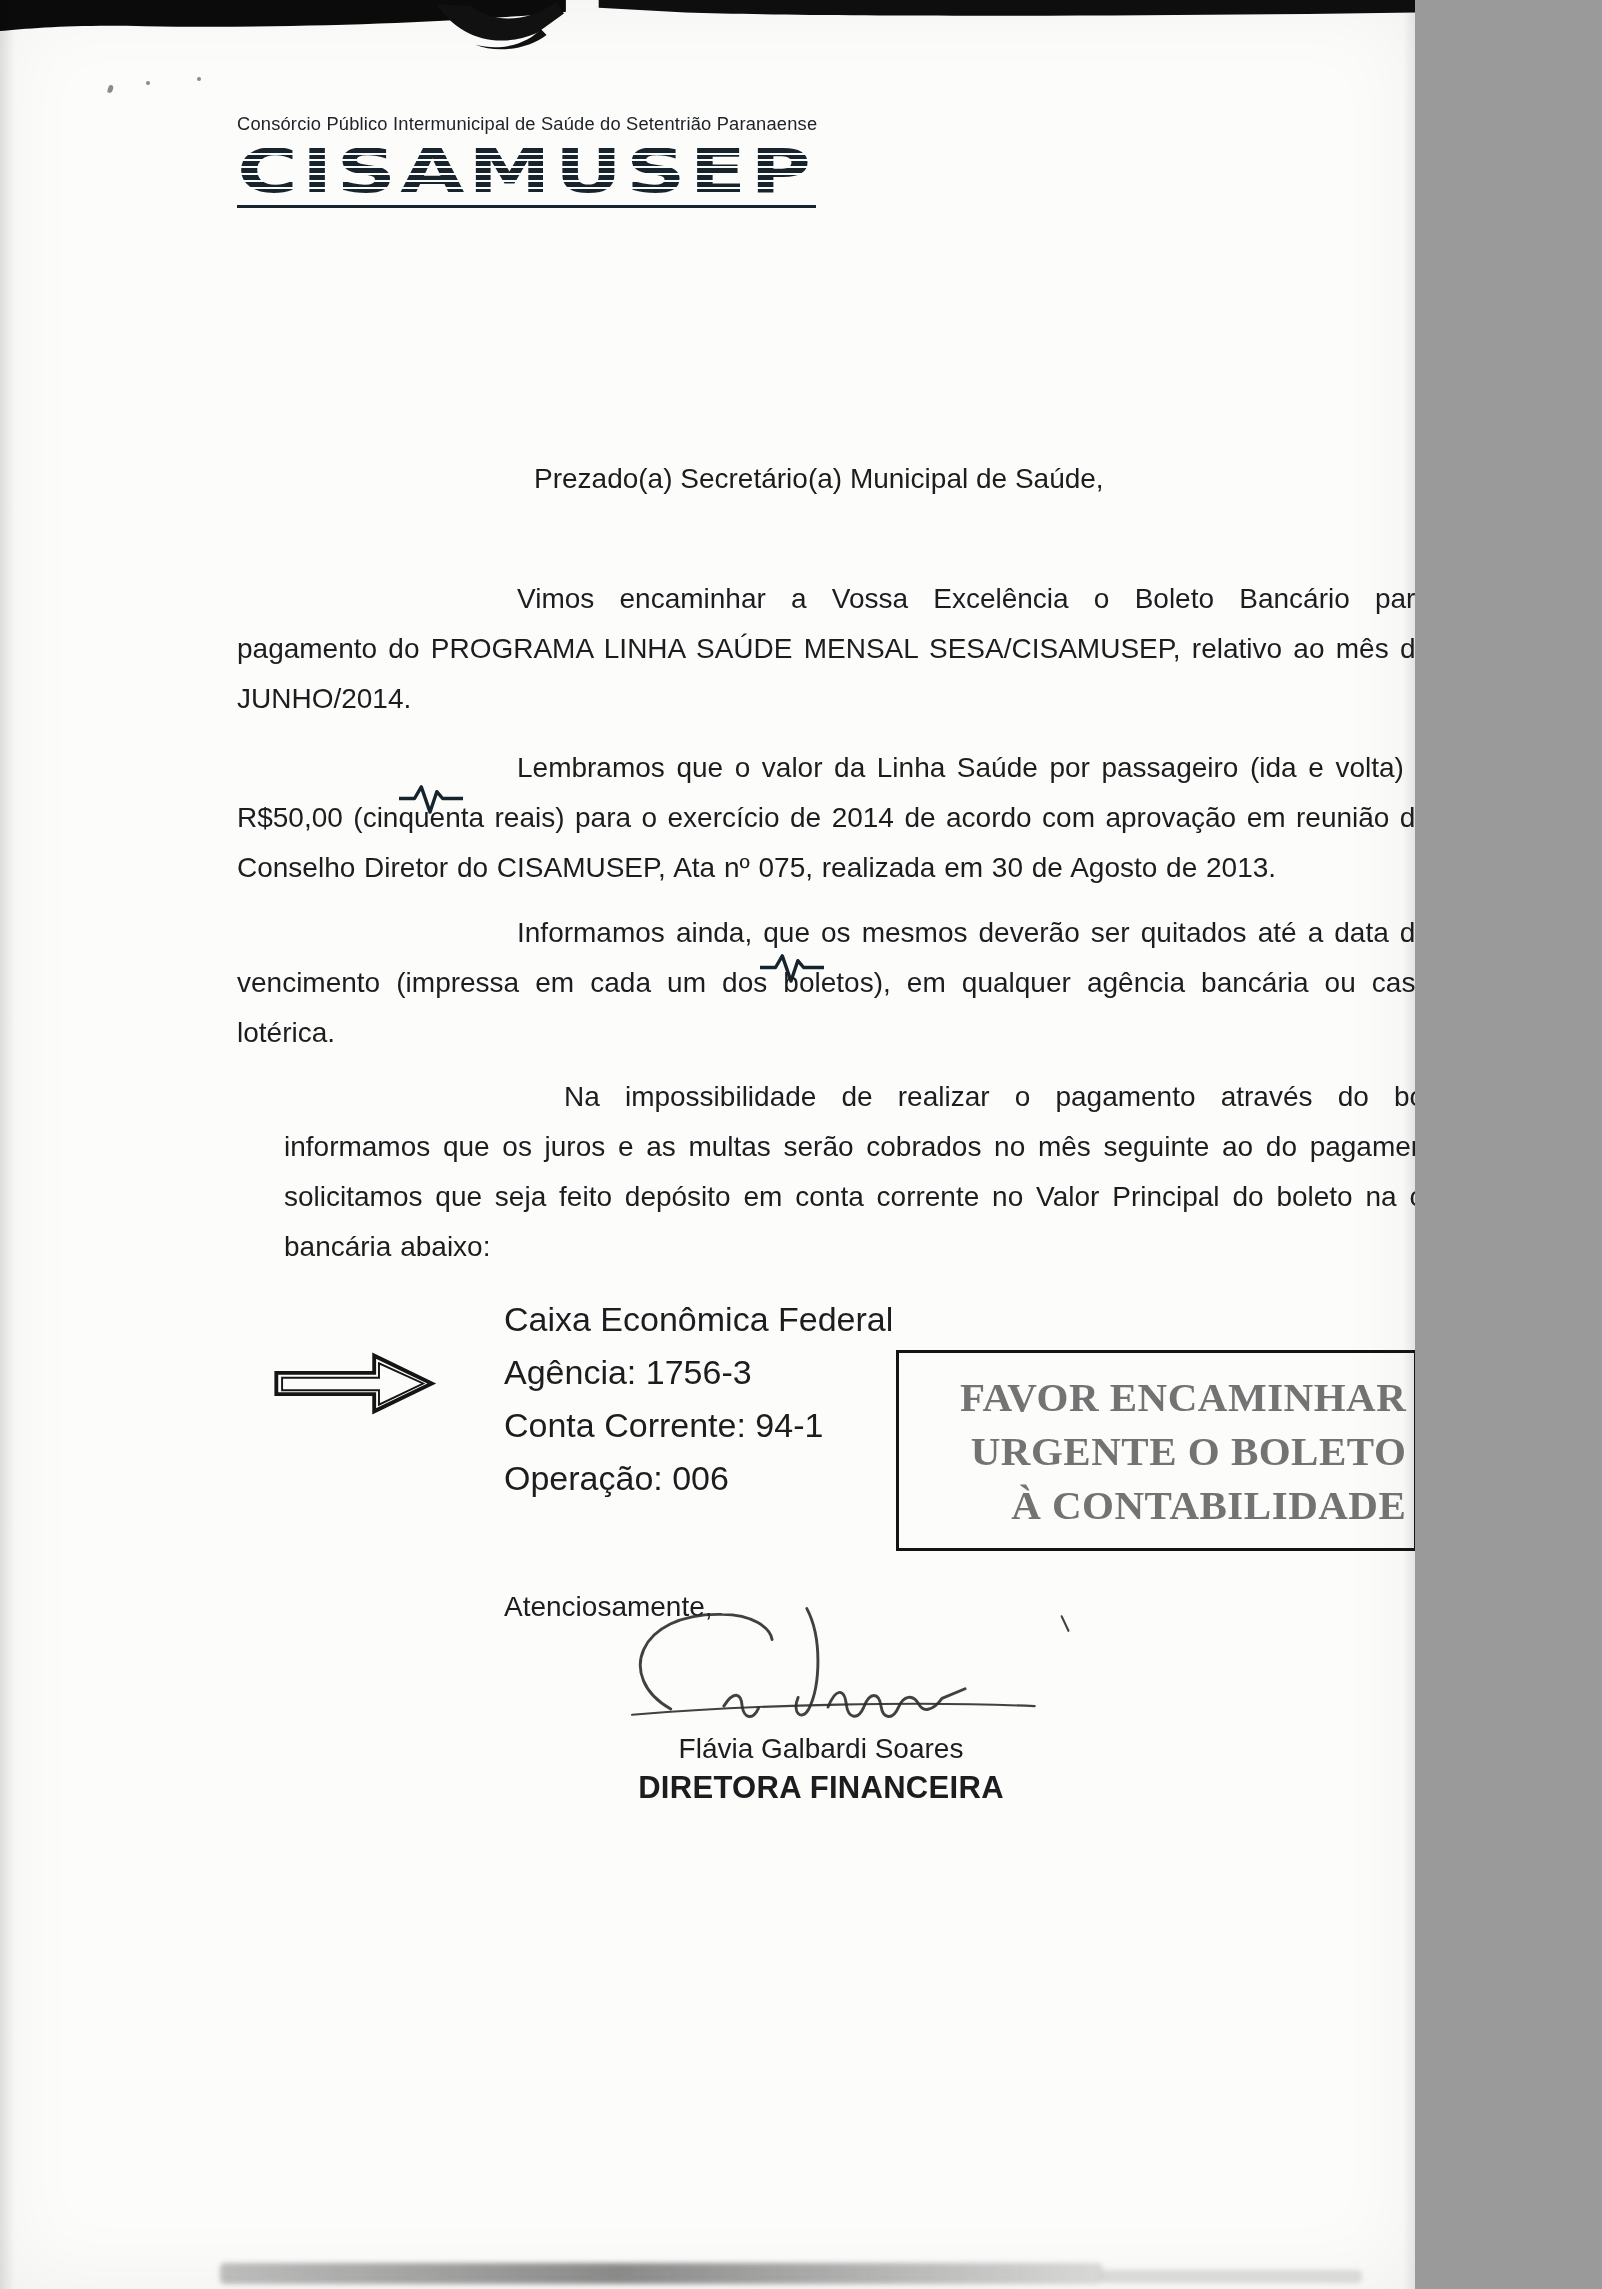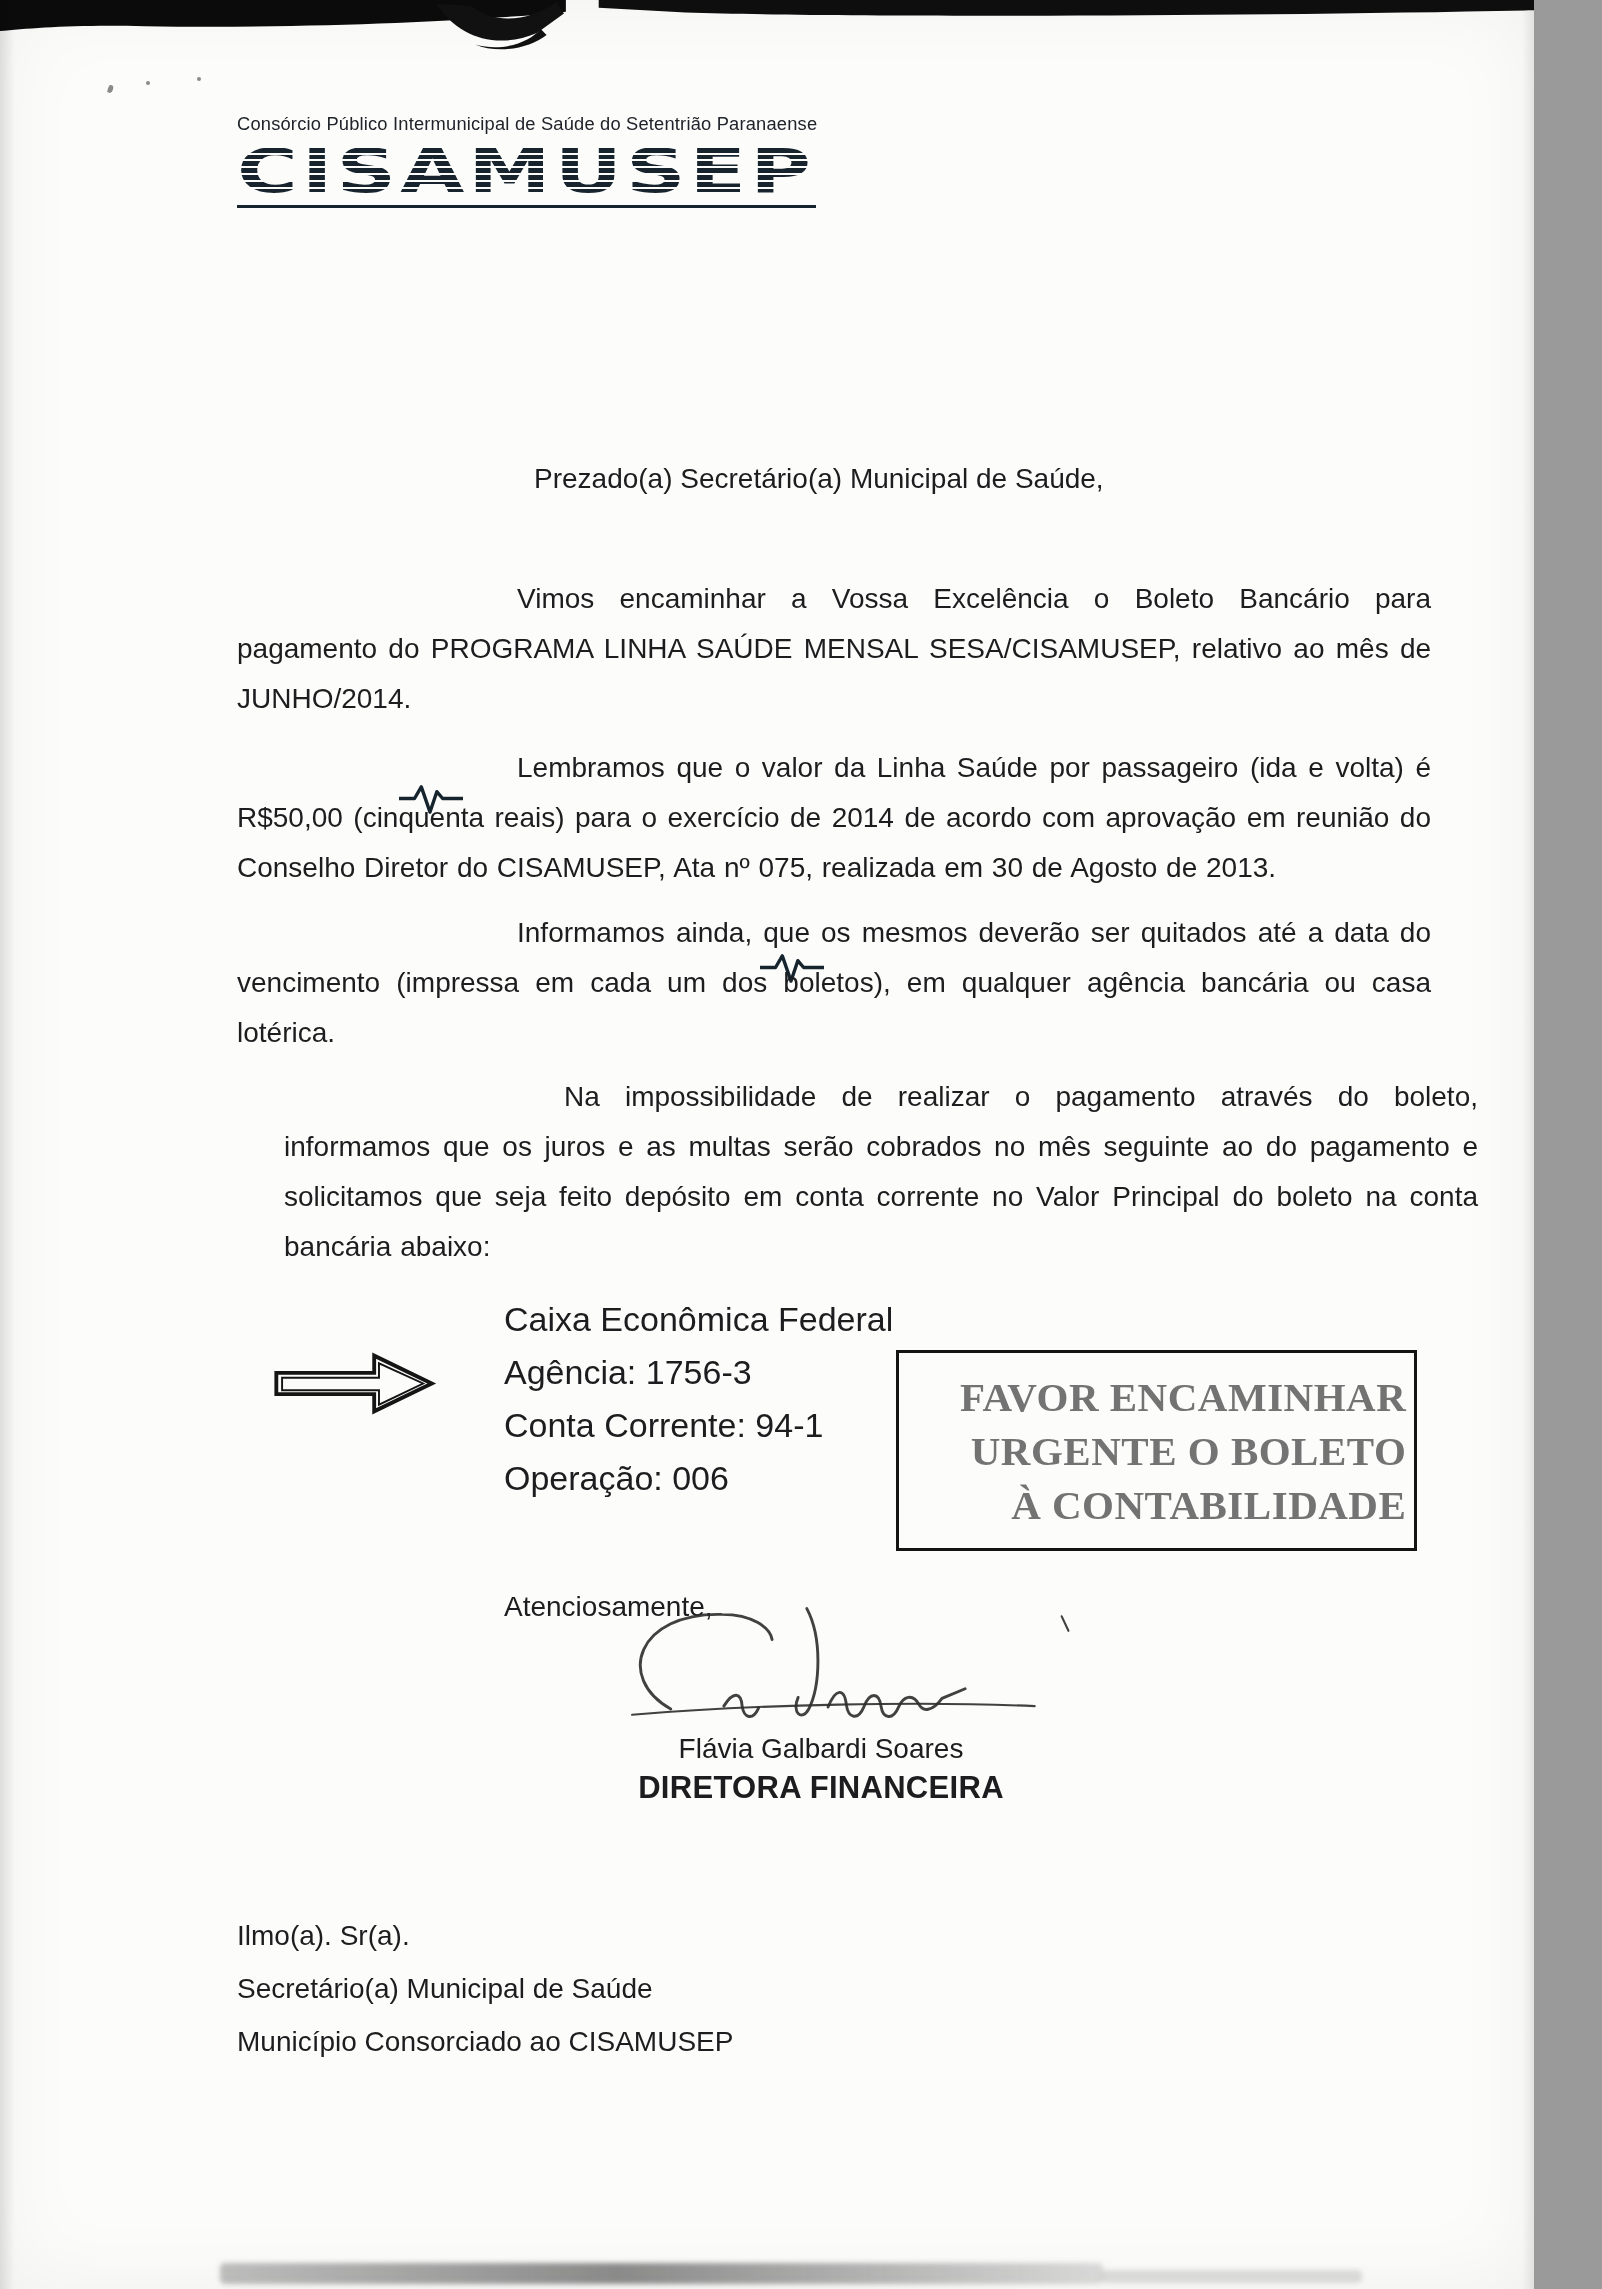--- a/index.html
+++ b/index.html
@@ -1,18 +1,18 @@
 <!DOCTYPE html>
 <html><head>
 <meta charset="utf-8">
 <style>
   * { margin:0; padding:0; box-sizing:border-box; }
   html,body { background:#9a9a9a; }
   .page {
-    position:relative; width:1534px; height:2289px;
+    position:relative; width:1415px; height:2289px;
     background:#fcfcfb; overflow:hidden;
     font-family:"Liberation Sans", sans-serif;
     color:#1d1d1f;
     box-shadow: inset 0 0 87px rgba(0,0,0,0.05);
   }
   .abs { position:absolute; }
 
   
   .edge-shade-left  { left:0; top:0; width:15.4px; height:2289px; background:linear-gradient(90deg, rgba(0,0,0,.10), rgba(0,0,0,0)); }
   .edge-shade-right { right:0; top:0; width:11.6px; height:2289px; background:linear-gradient(270deg, rgba(0,0,0,.08), rgba(0,0,0,0)); }
@@ -154,20 +154,15 @@
     <path d="M258,116 c 8,-20 17,-20 19,-2 c 2,14 12,16 18,2 c 6,-16 16,-16 18,0 c 2,12 12,14 18,0 c 5,-12 15,-14 21,-3 c 4,8 14,8 24,-6 l 24,-10"></path>
     <path class="thin" d="M55,124 C180,113 360,110 472,115"></path>
     <path class="thin" d="M500,22 l 7,15"></path>
   </svg>
 
   <div class="abs signer">
     <div class="signer-name">Flávia Galbardi Soares</div>
     <div class="signer-title">DIRETORA FINANCEIRA</div>
   </div>
 
-  <div class="abs addressee">
-    <div>Ilmo(a). Sr(a).</div>
-    <div>Secretário(a) Municipal de Saúde</div>
-    <div>Município Consorciado ao CISAMUSEP</div>
-  </div>
 
 </div>
 
 
 </body></html>

